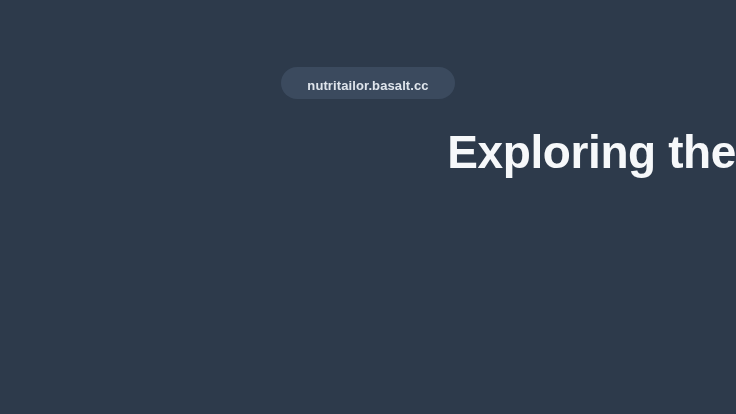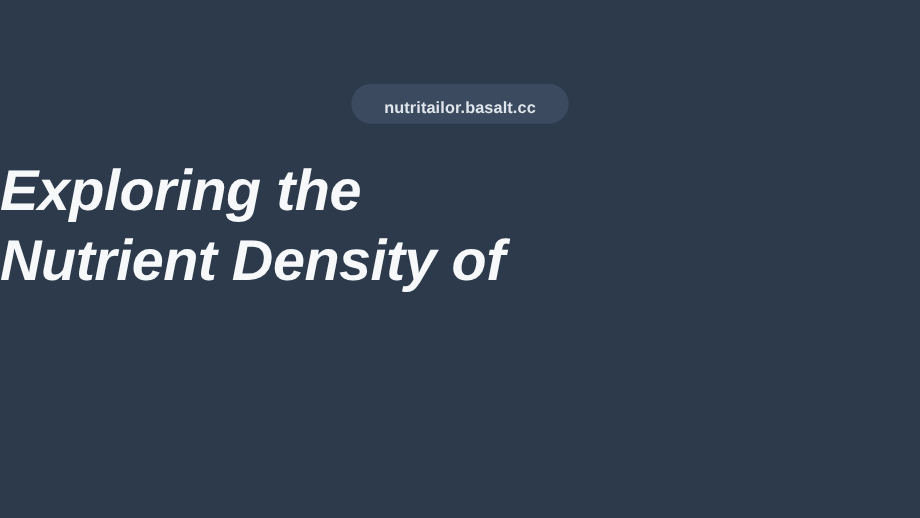--- a/index.html
+++ b/index.html
@@ -55,22 +55,21 @@
   }
 
   
   .hero {
     position: absolute;
     top: 124px;
     left: 0;
     width: 736px;
     display: flex;
     flex-direction: column;
-    align-items: flex-start;
-    font-style: italic;
+    align-items: flex-end;
   }
 
   .hero-line {
     font-size: 46px;
     font-weight: bold;
     line-height: 56px;
     color: #f6f8fa;
     text-align: center;
     letter-spacing: -0.4px;
     white-space: nowrap;
@@ -80,16 +79,15 @@
 <body>
 
 <div id="page">
 
   <div class="url-pill">
     <span class="url-pill-label">nutritailor.basalt.cc</span>
   </div>
 
   <div class="hero">
     <div class="hero-line">Exploring the</div>
-    <div class="hero-line">Nutrient Density of</div>
   </div>
 
 </div>
 
 </body></html>

